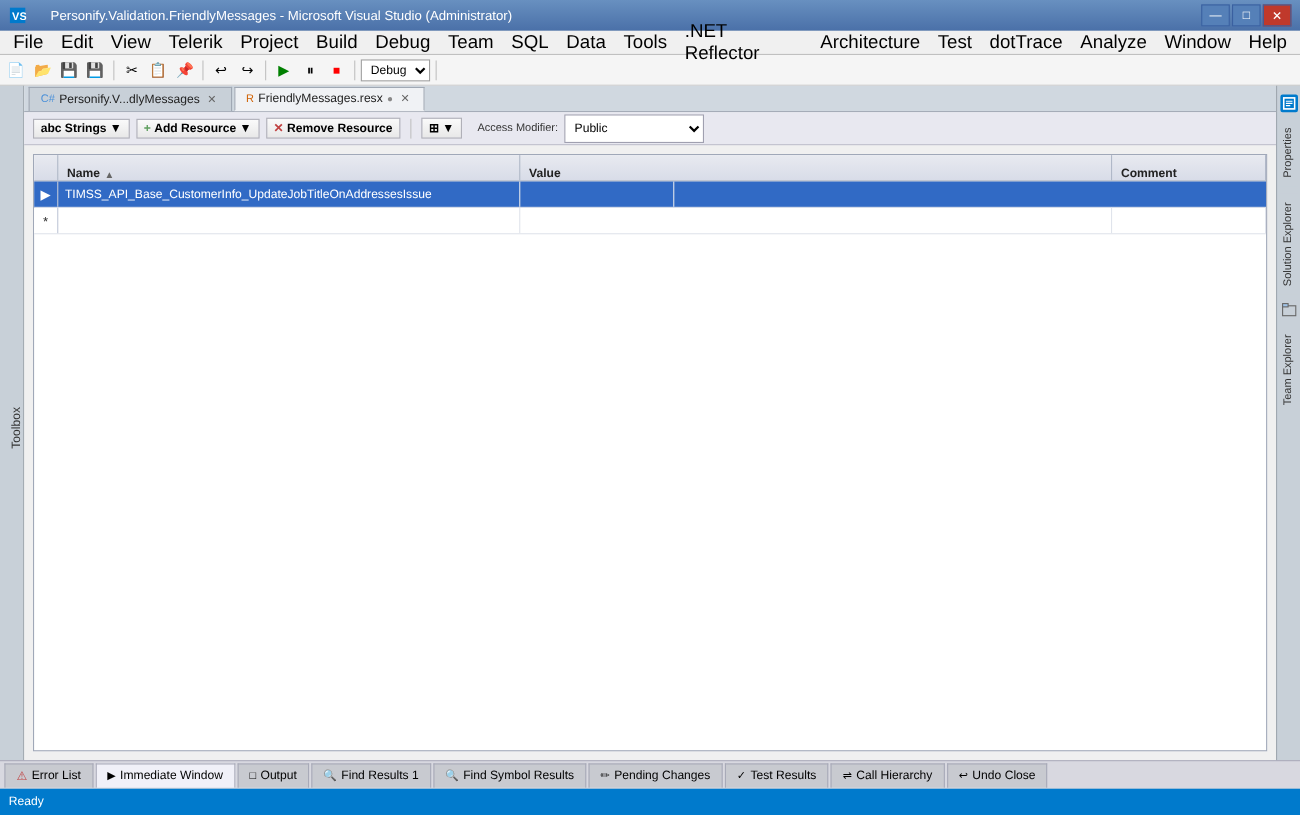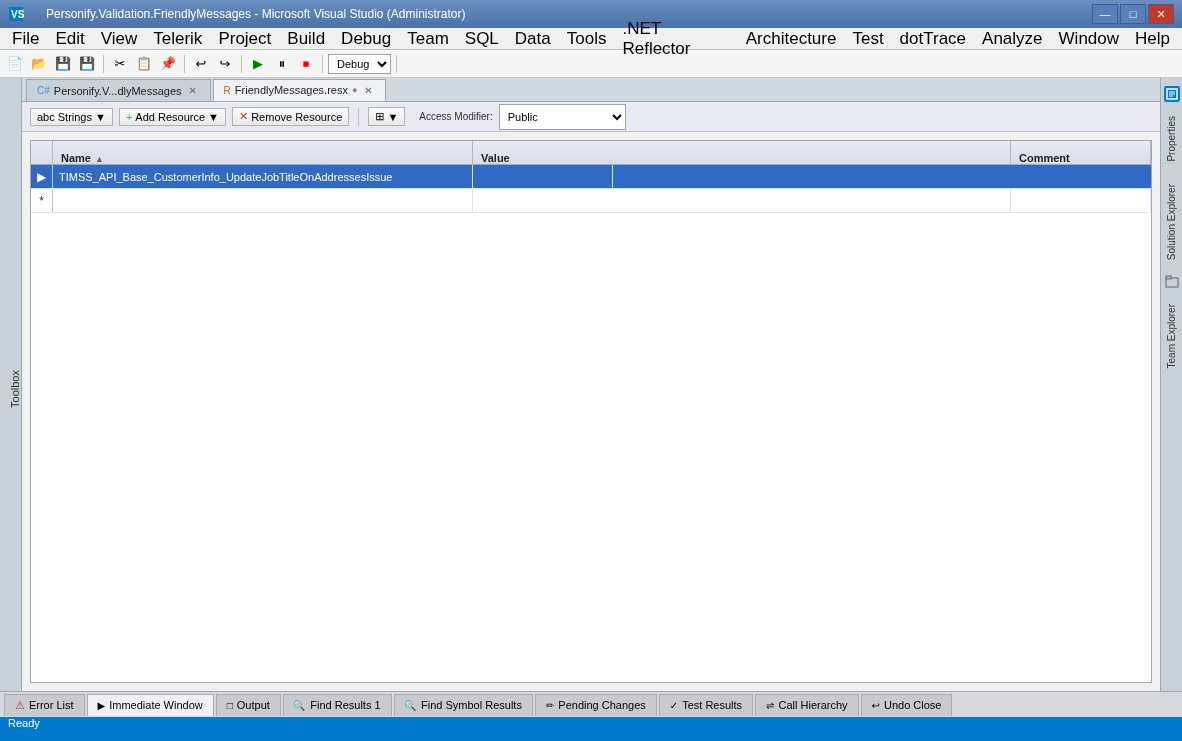--- a/index.html
+++ b/index.html
@@ -148,20 +148,21 @@
     }
     .res-btn {
       display: flex;
       align-items: center;
       gap: 3px;
       padding: 2px 6px;
       background: linear-gradient(to bottom, #fafafa, #e8e8e8);
       border: 1px solid #b0b0b8;
       cursor: pointer;
       font-size: 11px;
+      font-weight: bold;
     }
     .access-label { font-size: 10px; color: #333; margin-left: 8px; }
     .access-select {
       height: 26px;
       font-size: 11px;
       border: 1px solid #a0a0b0;
       background: white;
       padding: 0 4px;
       min-width: 80px;
     }
@@ -247,21 +248,21 @@
       display: flex;
       align-items: center;
       gap: 3px;
     }
 
     
     .status-bar {
       height: 24px;
       background: #007acc;
       display: flex;
-      align-items: flex-start;
+      align-items: center;
       padding: 0 8px;
       color: white;
       font-size: 11px;
     }
 
     
     .bottom-panel {
       height: 26px;
       background: #d8d8e0;
       display: flex;

